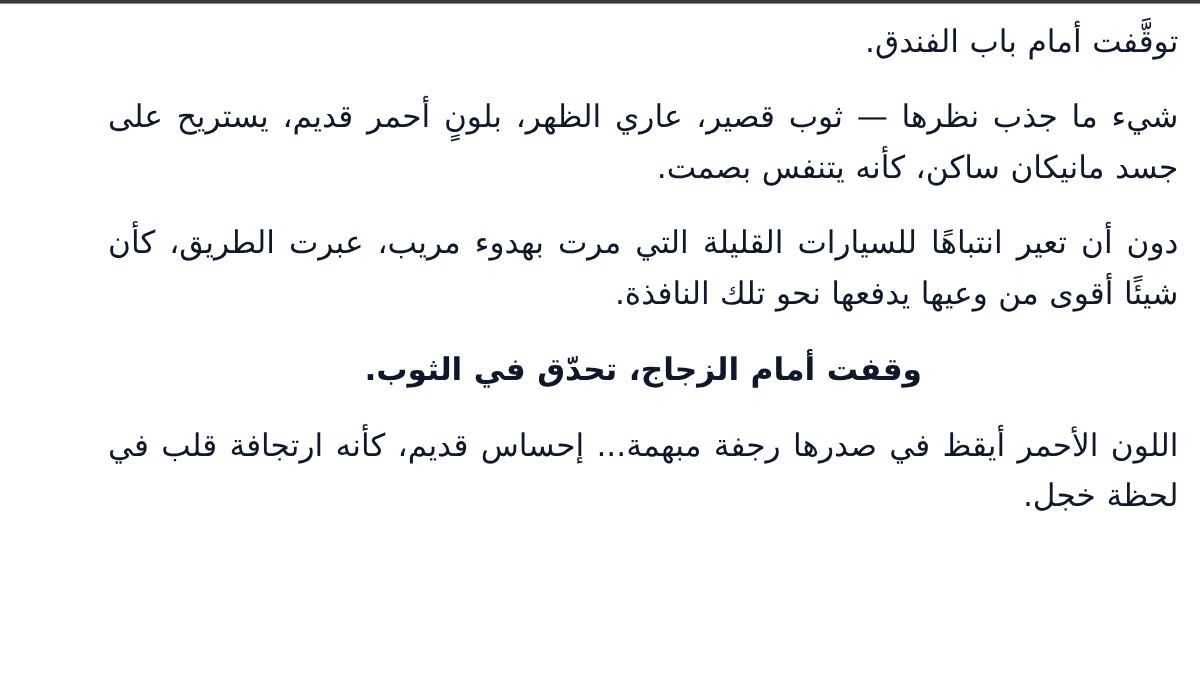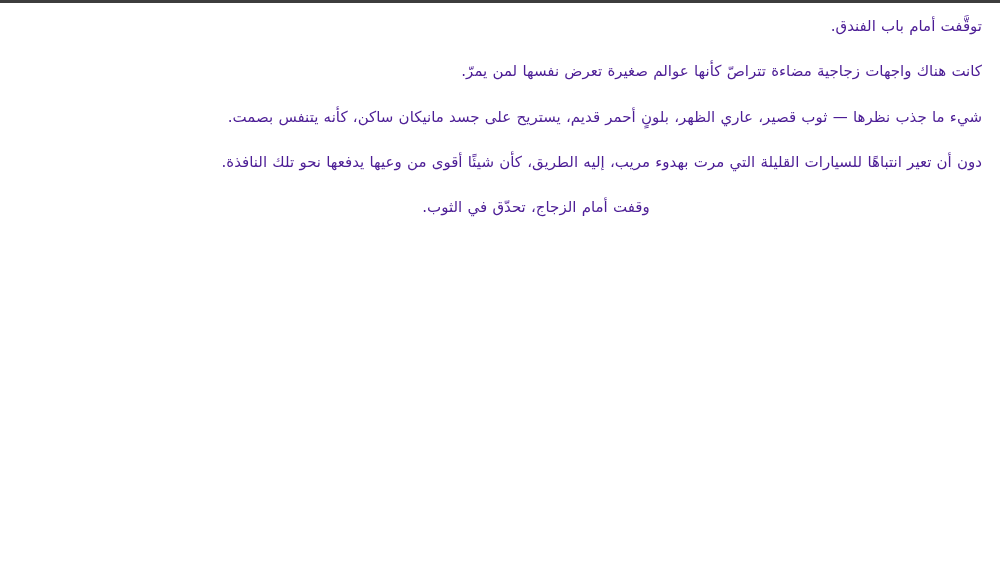--- a/index.html
+++ b/index.html
@@ -30,44 +30,45 @@
     background: #3d3d3d;
   }
   .doc-body {
     direction: rtl;
     text-align: justify;
     text-align-last: right;
     color: #141414;
   }
   p.para {
     margin: 0 0 21px 0;
-    font-size: 15px;
+    font-size: 26px;
     line-height: 1.62;
     direction: rtl;
     text-align: justify;
     text-align-last: right;
-    color: #4c1d95;
+    color: #0f172a;
     word-spacing: 0.5px;
   }
   p.para.first {
     margin-top: 4px;
   }
   p.para.centered {
     text-align: center;
     text-align-last: center;
+    font-weight: bold;
   }
   p.para.last {
     margin-bottom: 0;
   }
 </style>
 </head>
 <body>
 
 <div class="page">
   <div class="top-rule"></div>
   <div class="doc-body">
     <p class="para first">توقَّفت أمام باب الفندق.</p>
-    <p class="para">كانت هناك واجهات زجاجية مضاءة تتراصّ كأنها عوالم صغيرة تعرض نفسها لمن يمرّ.</p>
     <p class="para">شيء ما جذب نظرها — ثوب قصير، عاري الظهر، بلونٍ أحمر قديم، يستريح على جسد مانيكان ساكن، كأنه يتنفس بصمت.</p>
-    <p class="para">دون أن تعير انتباهًا للسيارات القليلة التي مرت بهدوء مريب، إليه الطريق، كأن شيئًا أقوى من وعيها يدفعها نحو تلك النافذة.</p>
+    <p class="para">دون أن تعير انتباهًا للسيارات القليلة التي مرت بهدوء مريب، عبرت الطريق، كأن شيئًا أقوى من وعيها يدفعها نحو تلك النافذة.</p>
     <p class="para centered">وقفت أمام الزجاج، تحدّق في الثوب.</p>
+    <p class="para last">اللون الأحمر أيقظ في صدرها رجفة مبهمة... إحساس قديم، كأنه ارتجافة قلب في لحظة خجل.</p>
   </div>
 </div>
 
 </body></html>

